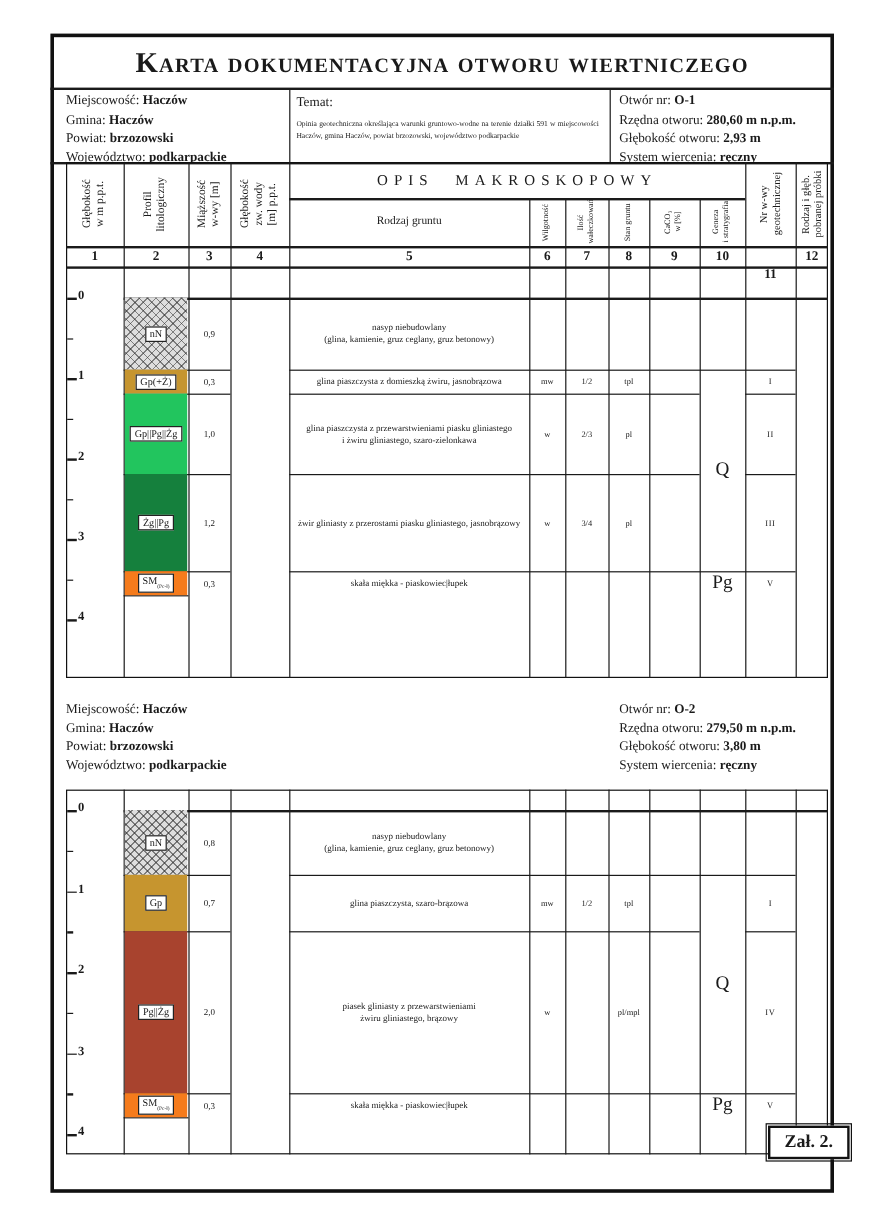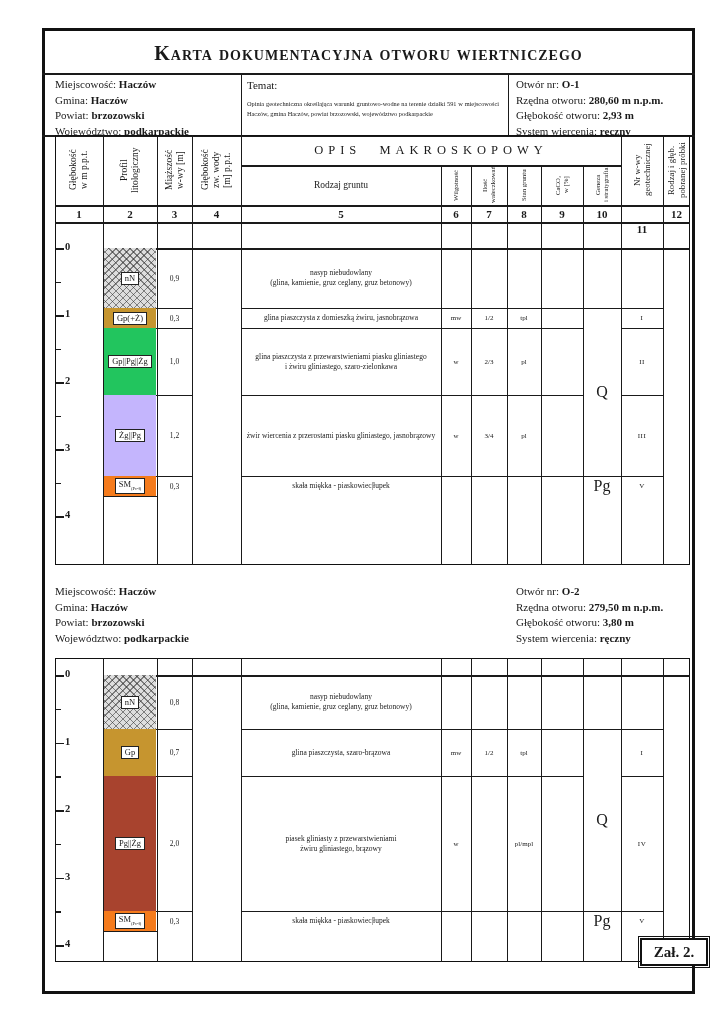--- a/index.html
+++ b/index.html
@@ -20,26 +20,26 @@
   .rom{font-size:7px;letter-spacing:.5px}
   .gen{font-size:16px}
   .th{font-size:7.5px}
   .colnum{font-size:11px;font-weight:bold}
   .symbox{background:#fff;border:1px solid #222;padding:0 3px;font-size:8.5px;line-height:11px;white-space:nowrap}
   .symsub{font-size:4.5px;vertical-align:sub}
   .layer{position:absolute;left:104px;width:52px}
   .hatch{background:repeating-linear-gradient(45deg,rgba(45,45,45,.55) 0 1px,transparent 1px 5px),repeating-linear-gradient(-45deg,rgba(45,45,45,.55) 0 1px,transparent 1px 5px),#dedede}
   .gold{background:#c6952f}
   .tan{background:#22c55e}
-  .rust{background:#c4b5fd}
+  .rust{background:#15803d}
   .brick{background:#a8432e}
   .orange{background:#f57b1c}
   .tick{position:absolute;left:56px;background:#1a1a1a;height:1.5px}
   .dlab{position:absolute;left:65px;width:16px;font-size:10.5px;font-weight:bold}
-  .title{font-variant:small-caps;font-weight:bold;font-size:20px;letter-spacing:1px}
+  .title{font-variant:small-caps;font-weight:bold;font-size:24px;letter-spacing:1px}
   .opis{font-size:12.5px;letter-spacing:5px;word-spacing:10px}
   .tembody{font-size:6.3px;line-height:9.5px;text-align:justify}
   .zal{border:2px solid #111;outline:1px solid #111;outline-offset:1px;font-size:15px;font-weight:bold;background:#fff}
 </style>
 </head>
 <body>
 
 <div class="page">
 
   <div class="t" style="left:42px;top:28px;width:653px;height:966px;border:3px solid #111;box-sizing:border-box"></div>
@@ -174,21 +174,21 @@
   <div class="t c th" style="left:158px;top:308px;width:33px;height:20px">0,3</div>
   <div class="t c th" style="left:158px;top:328px;width:33px;height:67px">1,0</div>
   <div class="t c th" style="left:158px;top:395px;width:33px;height:81px">1,2</div>
   <div class="t c th" style="left:158px;top:476px;width:33px;height:20px">0,3</div>
 
   <div class="t c pre desc" style="left:243px;top:248px;width:196px;height:60px">nasyp niebudowlany
 (glina, kamienie, gruz ceglany, gruz betonowy)</div>
   <div class="t c pre desc" style="left:243px;top:308px;width:196px;height:20px">glina piaszczysta z domieszką żwiru, jasnobrązowa</div>
   <div class="t c pre desc" style="left:243px;top:328px;width:196px;height:67px">glina piaszczysta z przewarstwieniami piasku gliniastego
 i żwiru gliniastego, szaro-zielonkawa</div>
-  <div class="t c pre desc" style="left:243px;top:395px;width:196px;height:81px">żwir wiercenia z przerostami piasku gliniastego, jasnobrązowy</div>
+  <div class="t c pre desc" style="left:243px;top:395px;width:196px;height:81px">żwir gliniasty z przerostami piasku gliniastego, jasnobrązowy</div>
   <div class="t c pre desc" style="left:243px;top:476px;width:196px;height:20px">skała miękka - piaskowiec|łupek</div>
 
   <div class="t c val" style="left:442px;top:308px;width:28px;height:20px">mw</div>
   <div class="t c val" style="left:472px;top:308px;width:34px;height:20px">1/2</div>
   <div class="t c val" style="left:508px;top:308px;width:32px;height:20px">tpl</div>
   <div class="t c val" style="left:442px;top:328px;width:28px;height:67px">w</div>
   <div class="t c val" style="left:472px;top:328px;width:34px;height:67px">2/3</div>
   <div class="t c val" style="left:508px;top:328px;width:32px;height:67px">pl</div>
   <div class="t c val" style="left:442px;top:395px;width:28px;height:81px">w</div>
   <div class="t c val" style="left:472px;top:395px;width:34px;height:81px">3/4</div>

